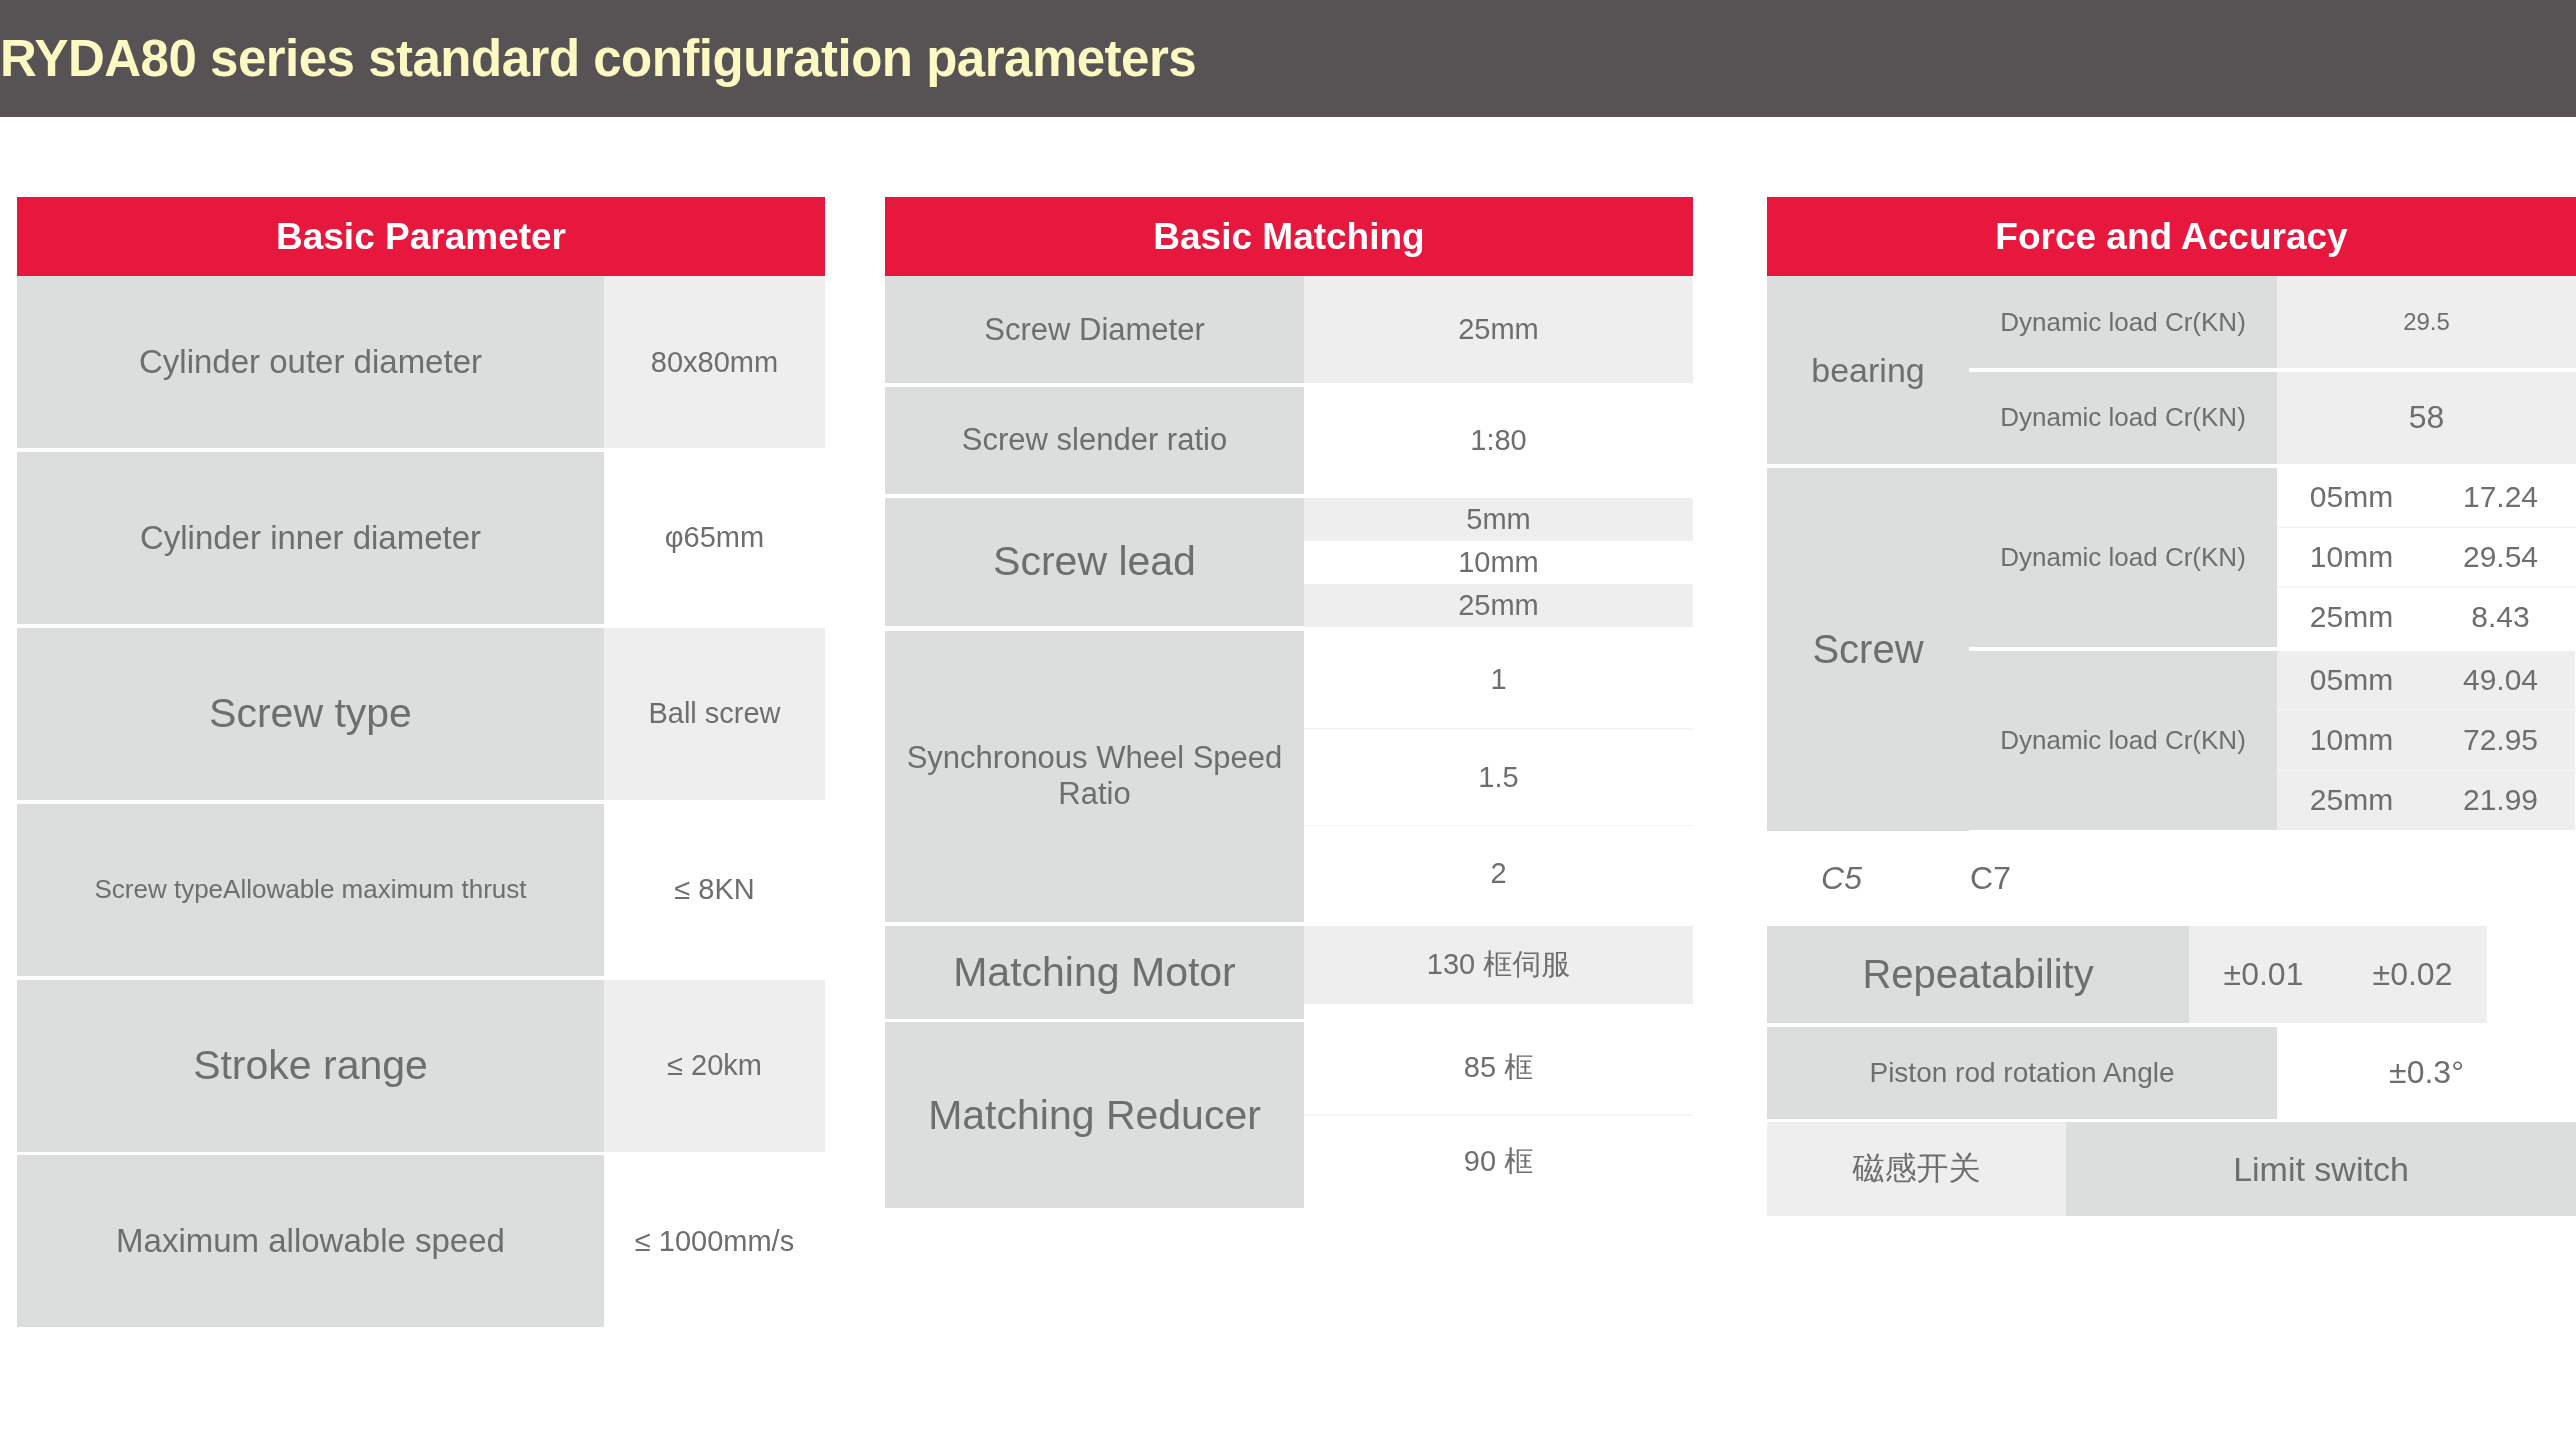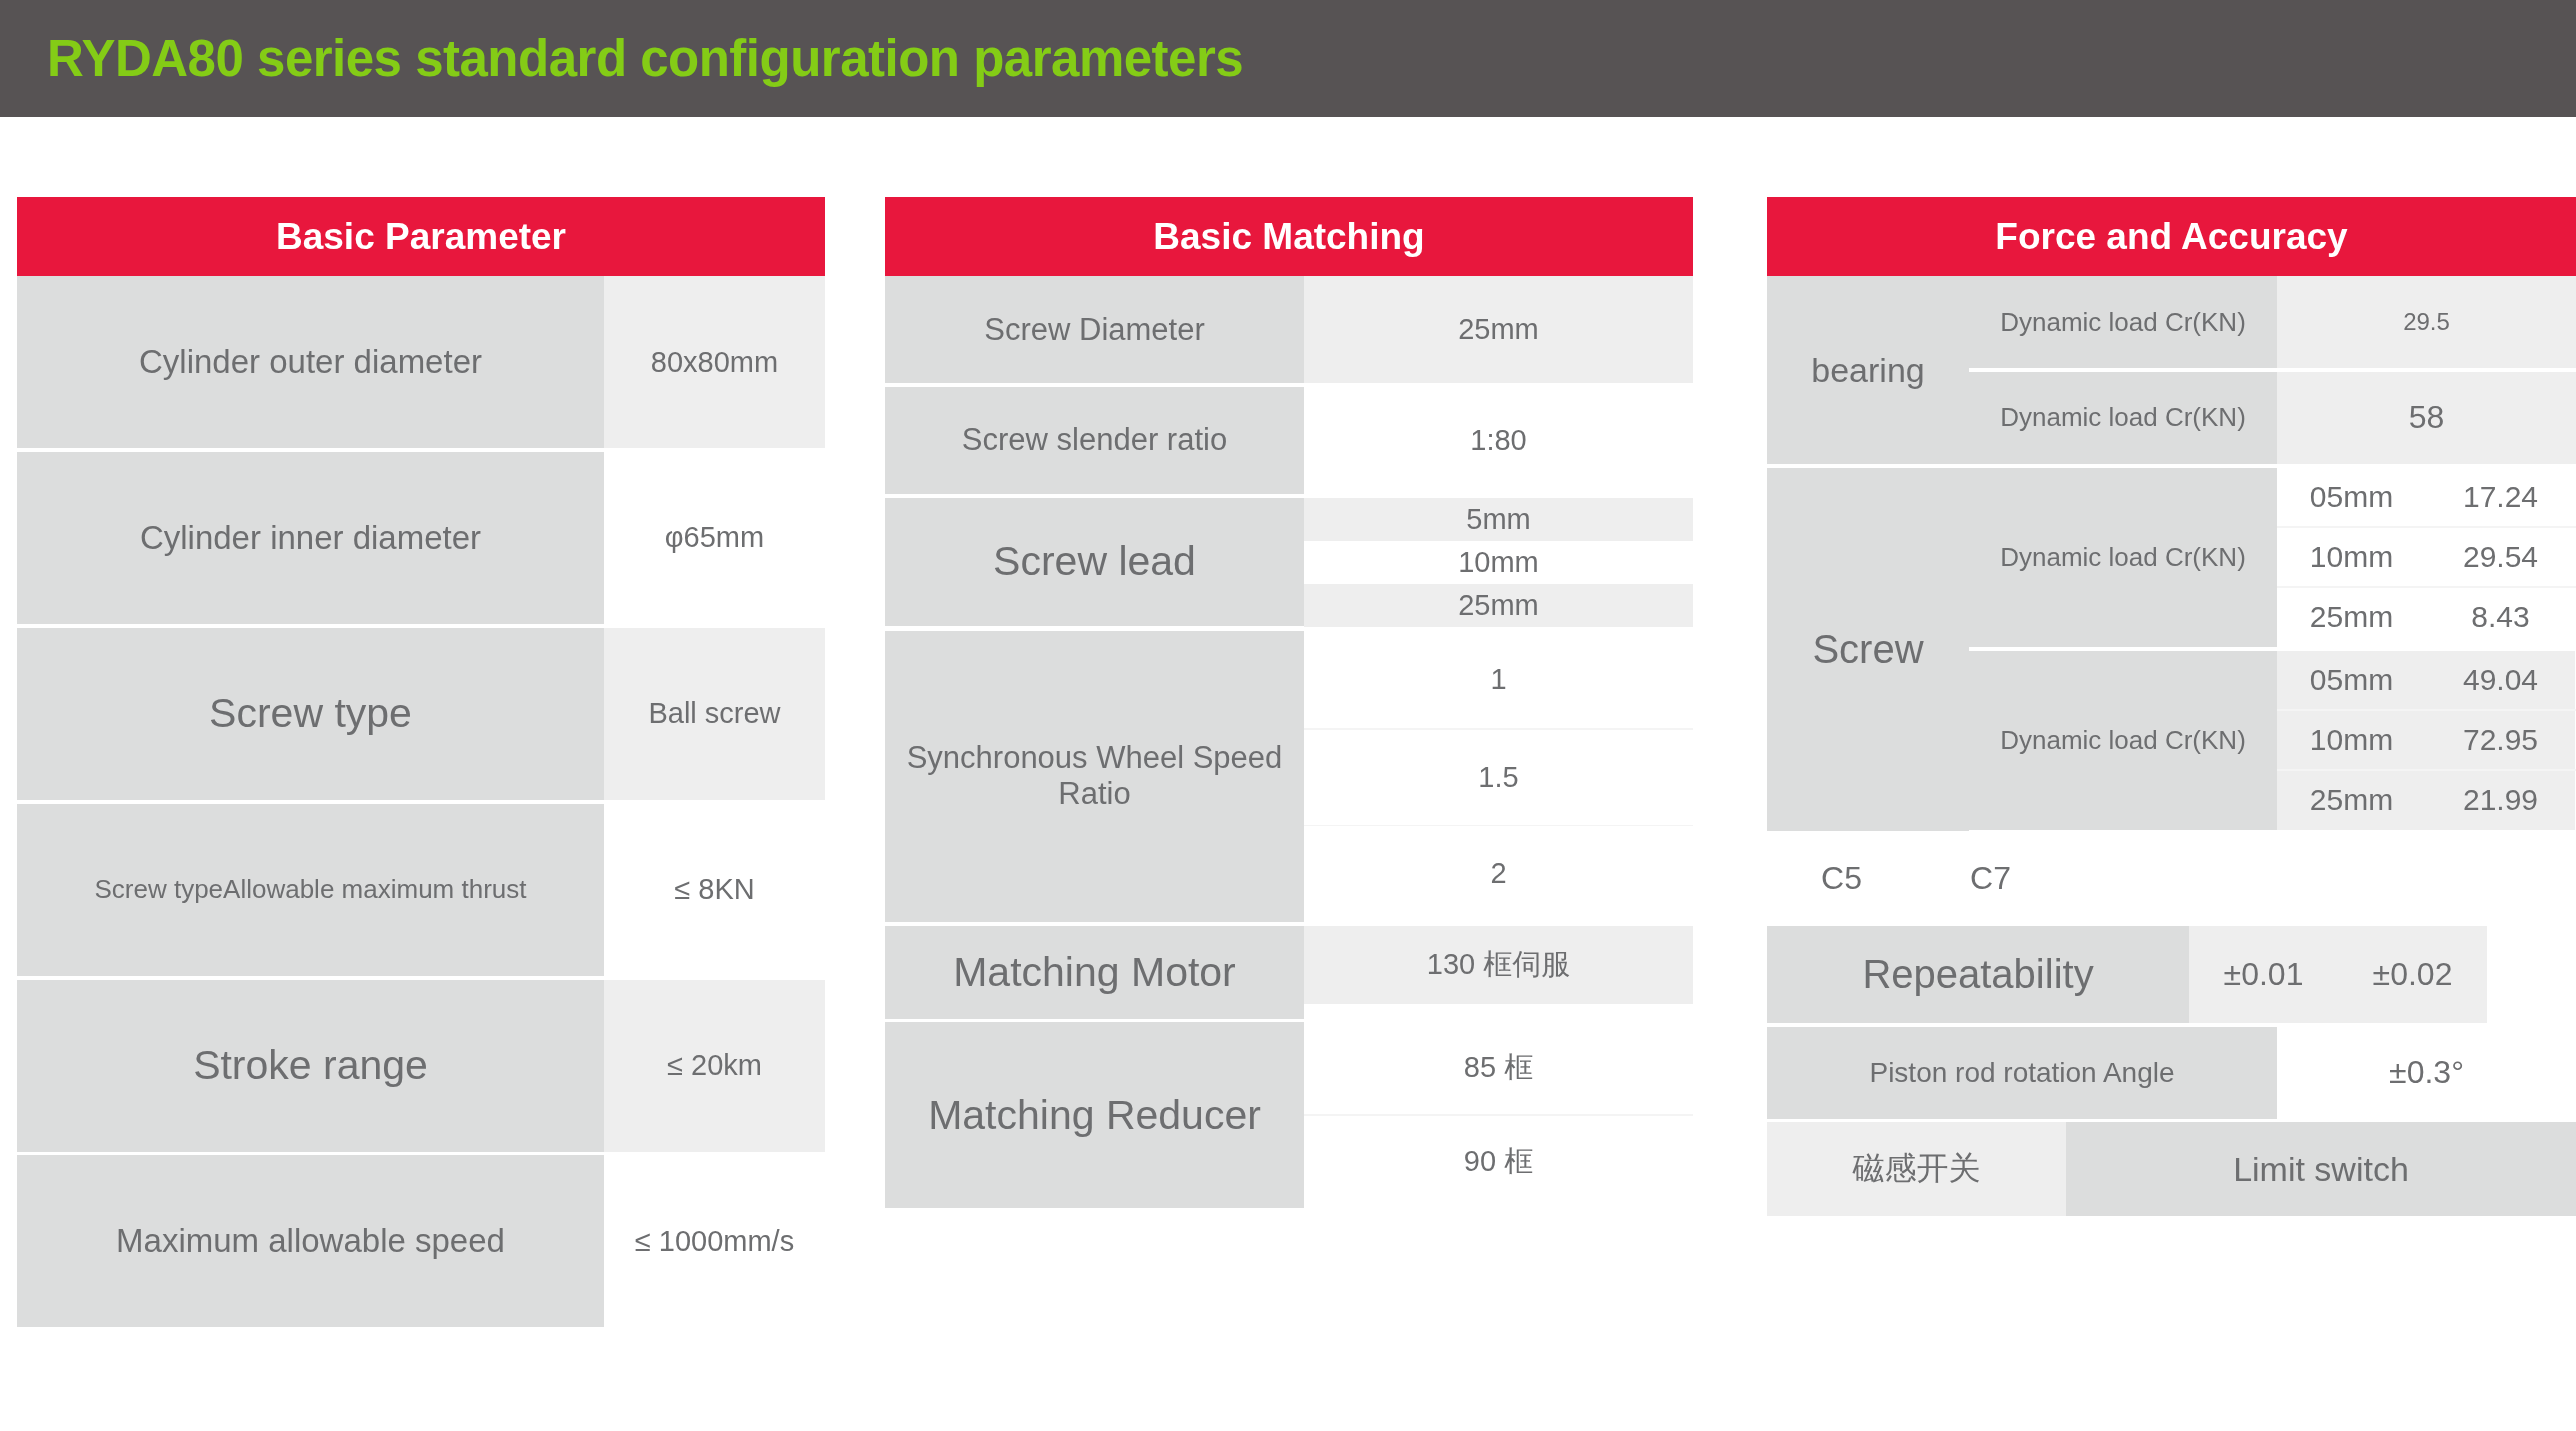--- a/index.html
+++ b/index.html
@@ -19,25 +19,24 @@
   .titlebar {
     position: absolute;
     left: 0; top: 0;
     width: 2576px;
     height: 117px;
     background: #575354;
     display: flex;
     align-items: center;
   }
   .titlebar .title-text {
-    color: #84cc16;
+    color: #fef9c3;
     font-size: 51px;
     font-weight: bold;
     letter-spacing: -0.5px;
-    margin-left: 47px;
     white-space: nowrap;
   }
 
   
   .tables {
     position: absolute;
     left: 0;
     top: 197px;
     width: 2576px;
     height: 1164px;
@@ -309,21 +308,21 @@
                 <div class="cell val-sh t3d" style="height:59px;font-size:30px;">21.99</div>
               </div>
             </div>
           </div>
 
         </div>
       </div>
       <div class="rowsep"></div>
 
       <div class="flexrow">
-        <div class="cell val-wh t3c" style="height:87px;font-size:32px;">C5</div>
+        <div class="cell val-wh t3c" style="height:87px;font-size:32px;font-style:italic;">C5</div>
         <div class="cell val-wh t3d" style="height:87px;font-size:32px;">C7</div>
       </div>
       <div class="rowsep"></div>
 
       <div class="flexrow">
         <div class="cell lbl lab-xl" style="height:97px;width:422px;">Repeatability</div>
         <div class="cell val-sh t3c" style="height:97px;font-size:32px;">±0.01</div>
         <div class="cell val-sh t3d" style="height:97px;font-size:32px;">±0.02</div>
       </div>
       <div class="rowsep"></div>

